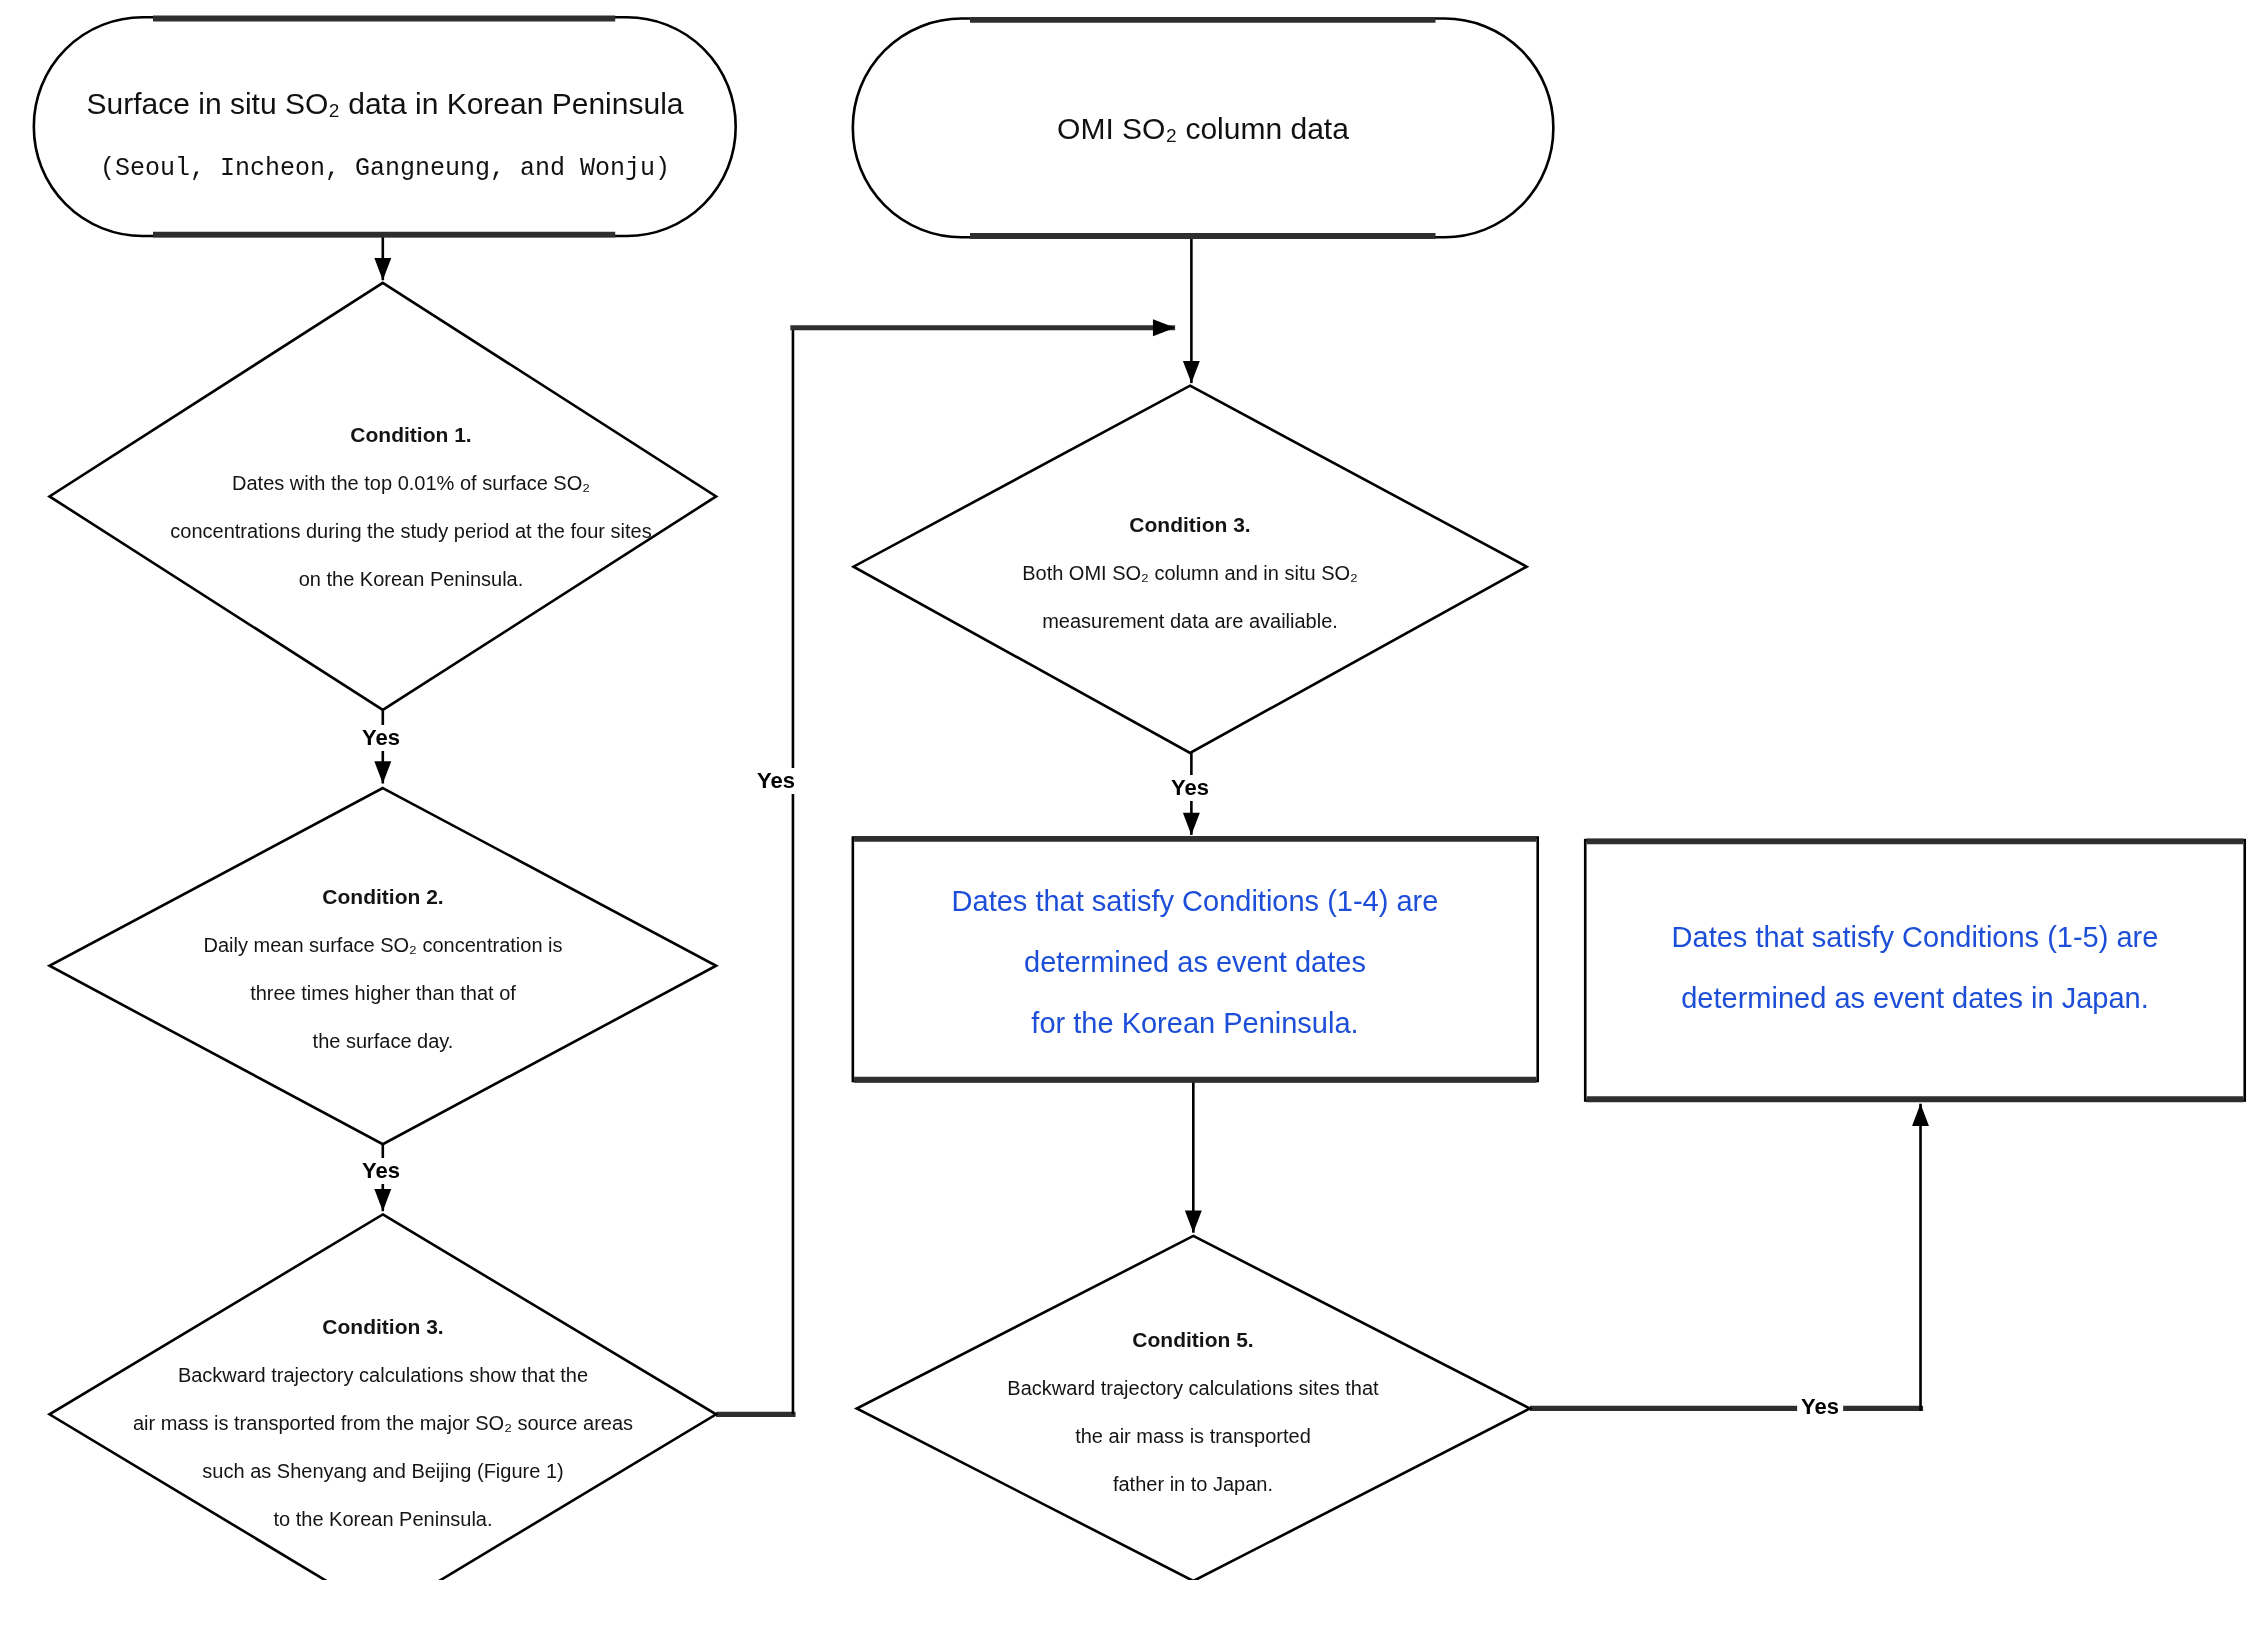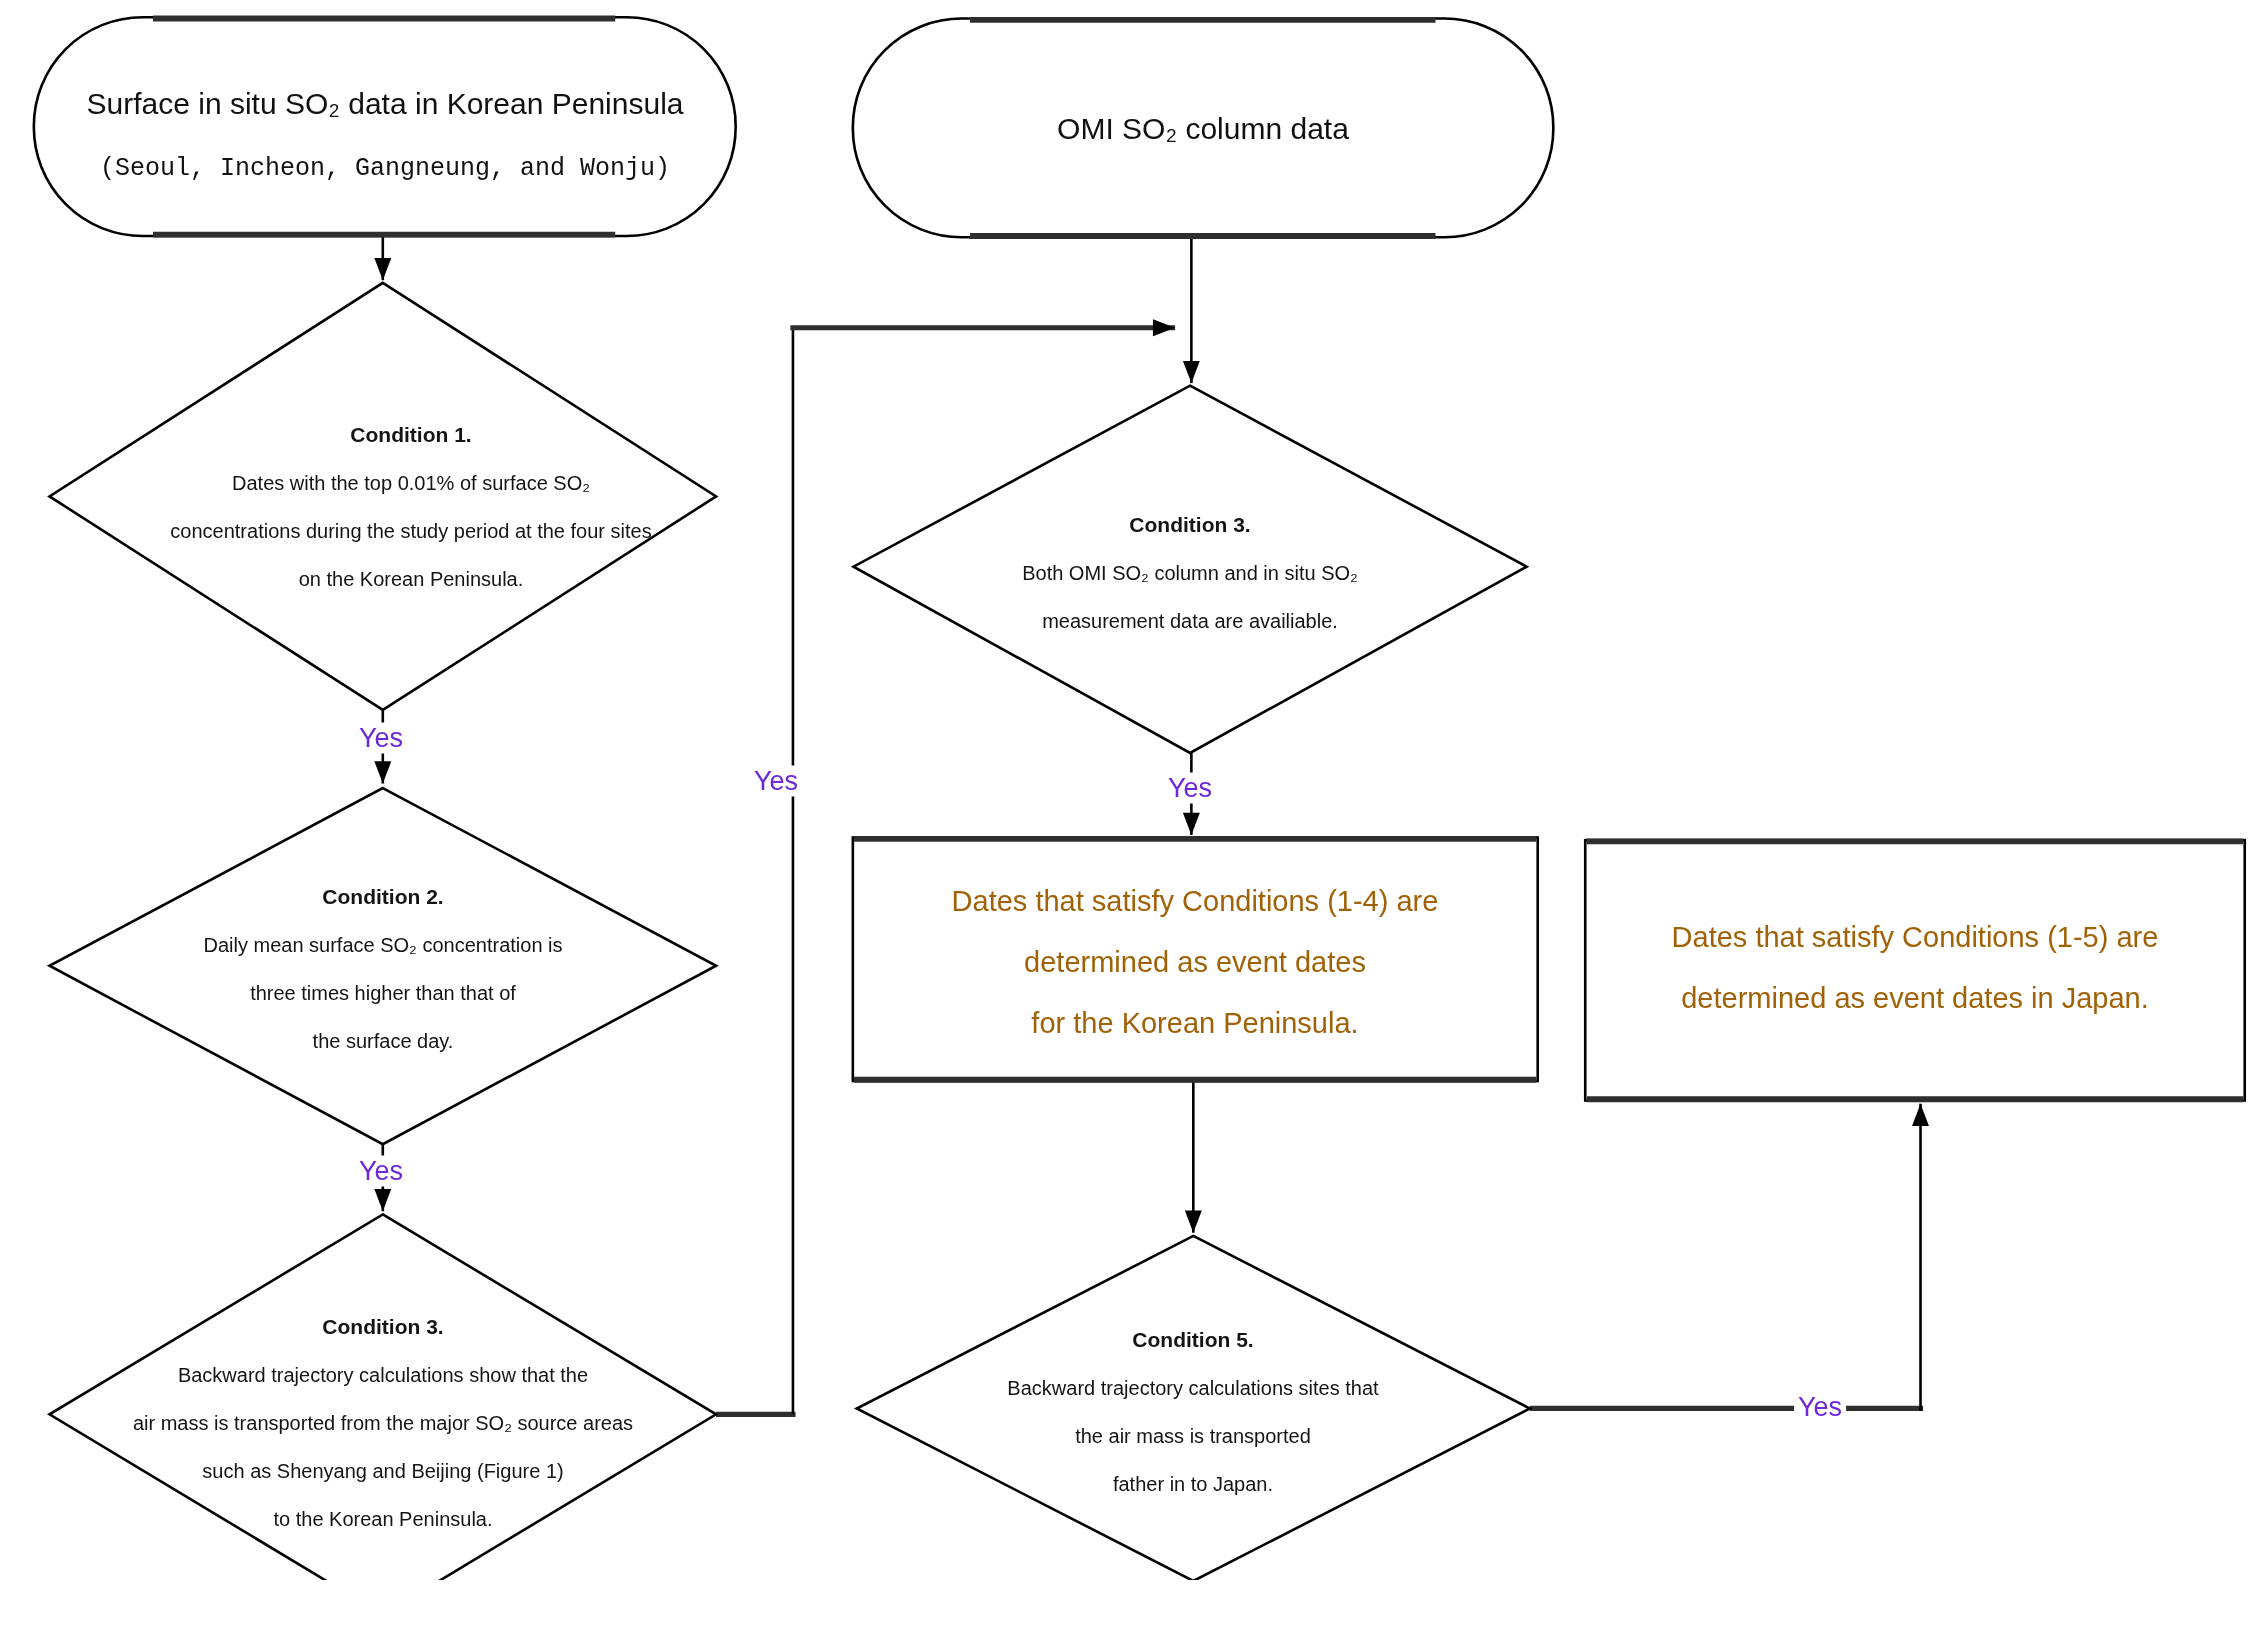--- a/index.html
+++ b/index.html
@@ -64,31 +64,32 @@
   .cond .cond-title {
     font-weight: bold;
     font-size: 21px;
   }
   .result {
     position: absolute;
     transform: translate(-50%, -50%);
     text-align: center;
     font-size: 29px;
     line-height: 61px;
-    color: #a16207;
+    color: #1d4ed8;
     white-space: nowrap;
   }
   .yes-label {
     position: absolute;
     transform: translate(-50%, -50%);
-    font-size: 27px;
-    color: #6d28d9;
+    font-size: 22px;
+    color: #000000;
     background: #ffffff;
     padding: 0 3.9px;
     white-space: nowrap;
+    font-weight: bold;
   }
 </style>
 </head>
 <body>
 
 <div class="canvas">
 
   <svg class="shapes-svg" viewBox="0 0 3473 2532" xmlns="http://www.w3.org/2000/svg">
     <defs>
       <marker id="arrow" markerUnits="userSpaceOnUse" markerWidth="40" markerHeight="30" refX="35" refY="14" orient="auto">

